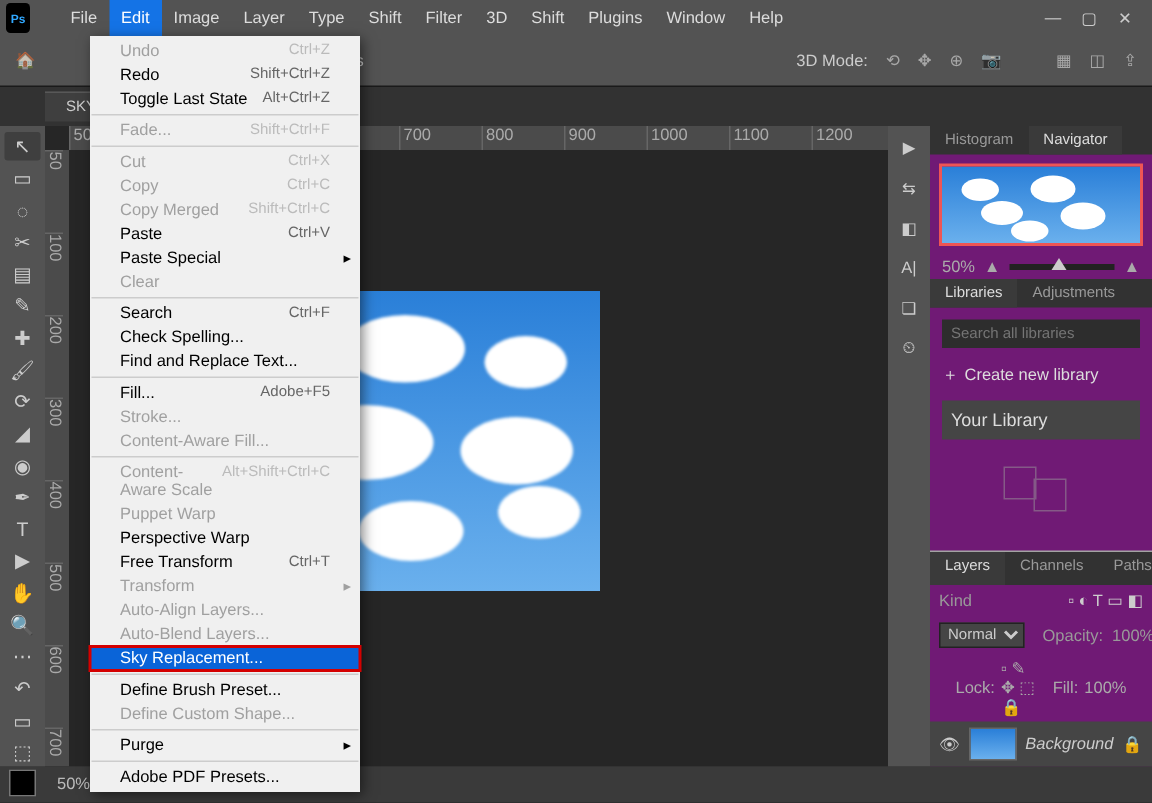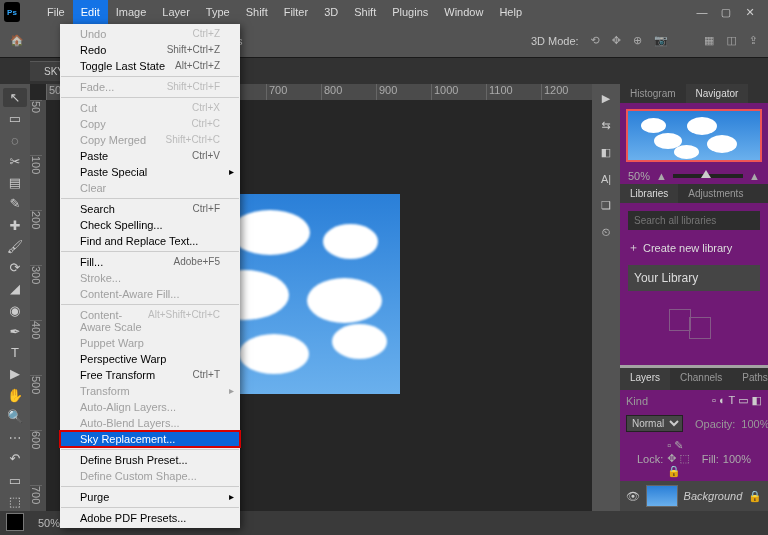--- a/index.html
+++ b/index.html
@@ -35,21 +35,21 @@
 .nav-preview .cloud{filter:blur(.5px)}
 .nav-bar{padding:2px 8px;color:#aaa;font-size:10px;display:flex;align-items:center;gap:6px}
 .nav-slider{flex:1;height:4px;background:#222;position:relative}
 .nav-slider::after{content:"";position:absolute;left:40%;top:-4px;width:0;height:0;border-left:5px solid transparent;border-right:5px solid transparent;border-bottom:8px solid #ccc}
 .lib-body{flex:1;padding:8px;color:#999;font-size:10px}
 .search-lib{width:100%;background:#2d2d2d;border:none;color:#888;padding:4px 6px;margin-bottom:10px;font-size:10px}
 .create-lib{color:#ddd;font-size:10px;margin-bottom:10px;display:flex;align-items:center;gap:4px}
 .yourlib{background:#454545;padding:6px;font-size:12px;color:#ddd}
 .lib-icon{margin:18px auto;width:50px;height:30px;position:relative;opacity:.5}
 .lib-icon .box{position:absolute;border:1px solid #999;width:22px;height:22px}
-.layers-panel{border-top:3px solid #a3a3a3}
+.layers-panel{border-top:1px solid #a3a3a3}
 .layer-opts{padding:4px 6px;display:flex;gap:6px;font-size:10px;color:#999;align-items:center}
 .layer-opts select{background:#454545;border:1px solid #222;color:#ccc;font-size:10px;padding:1px}
 .layer-row{padding:4px 6px;display:flex;align-items:center;gap:6px;background:#454545}
 .layer-thumb{width:32px;height:22px;background:linear-gradient(#2a7fd8,#6ab0ed);border:1px solid #666}
 .eye{color:#ccc}
 .lockrow{padding:3px 17px;font-size:9px;color:#aaa;display:flex;gap:4px;align-items:center}
 .statusbar{position:absolute;bottom:0;left:0;right:0;height:24px;background:#3a3a3a;display:flex;align-items:center;padding:0 38px;color:#bbb;font-size:10px}
 
 
 .dropdown{position:absolute;top:24px;left:60px;width:180px;background:#f0f0f0;color:#000;box-shadow:2px 2px 8px rgba(0,0,0,.5);z-index:100;padding:2px 0}

